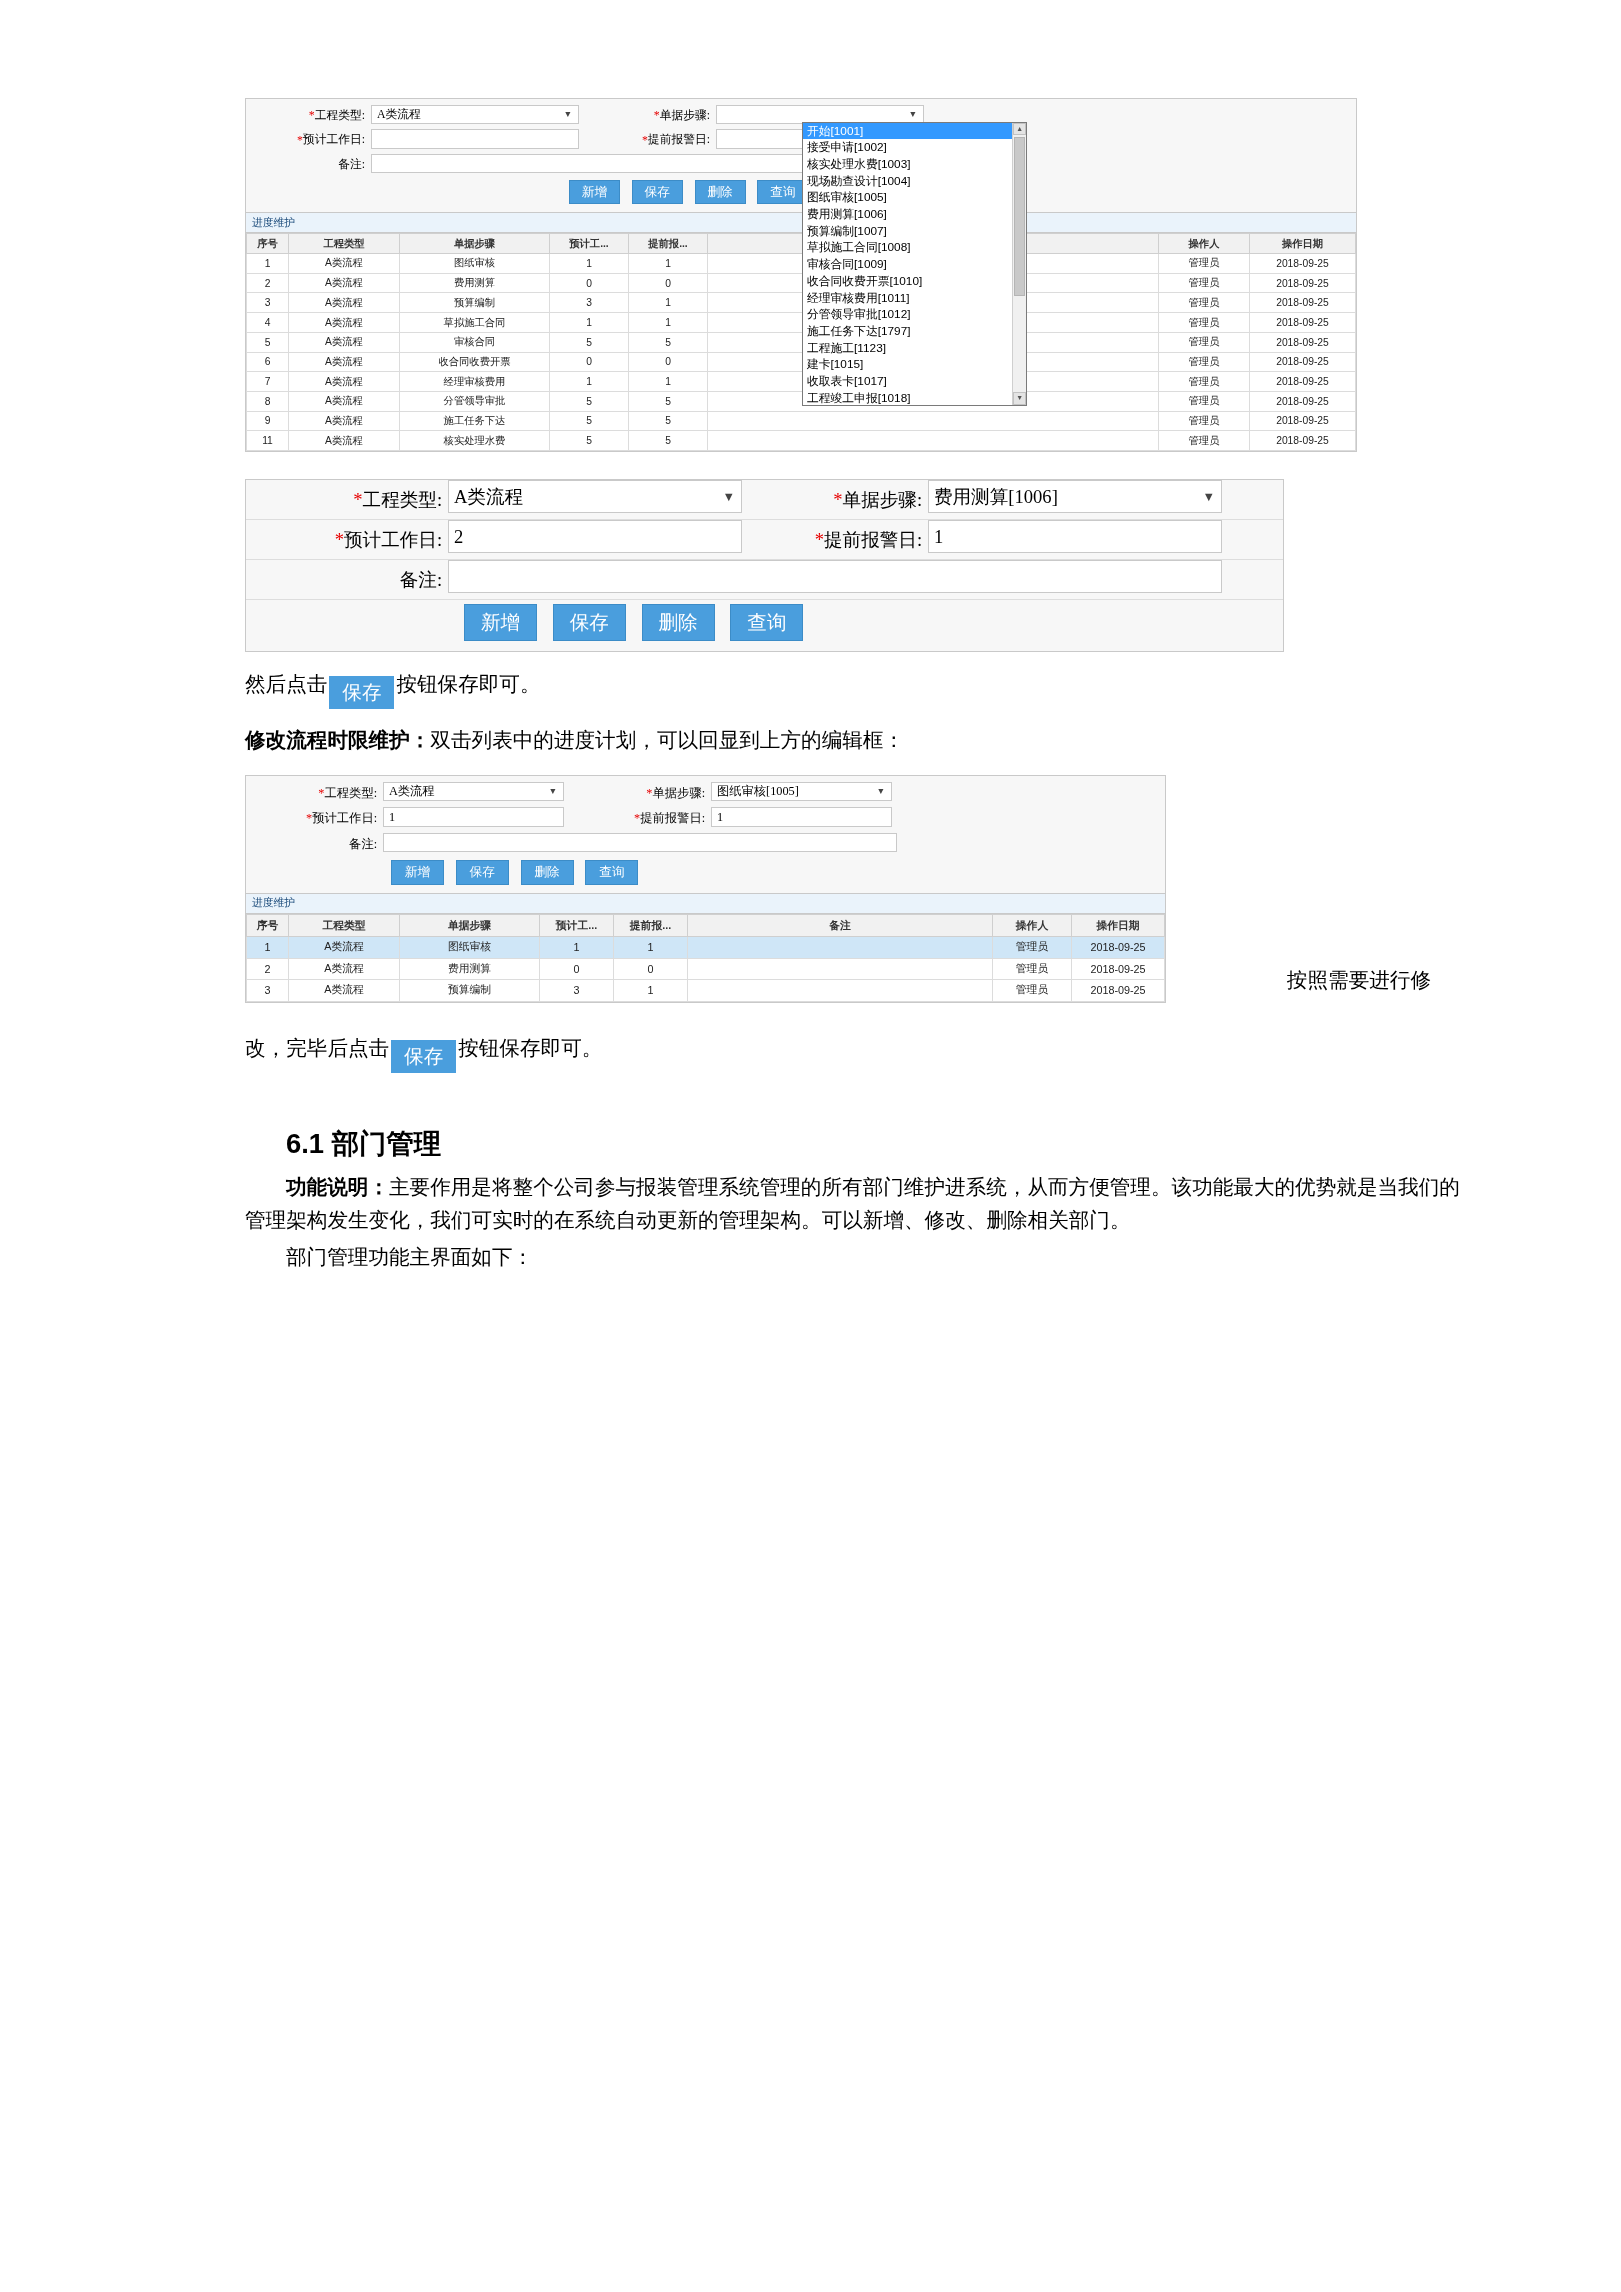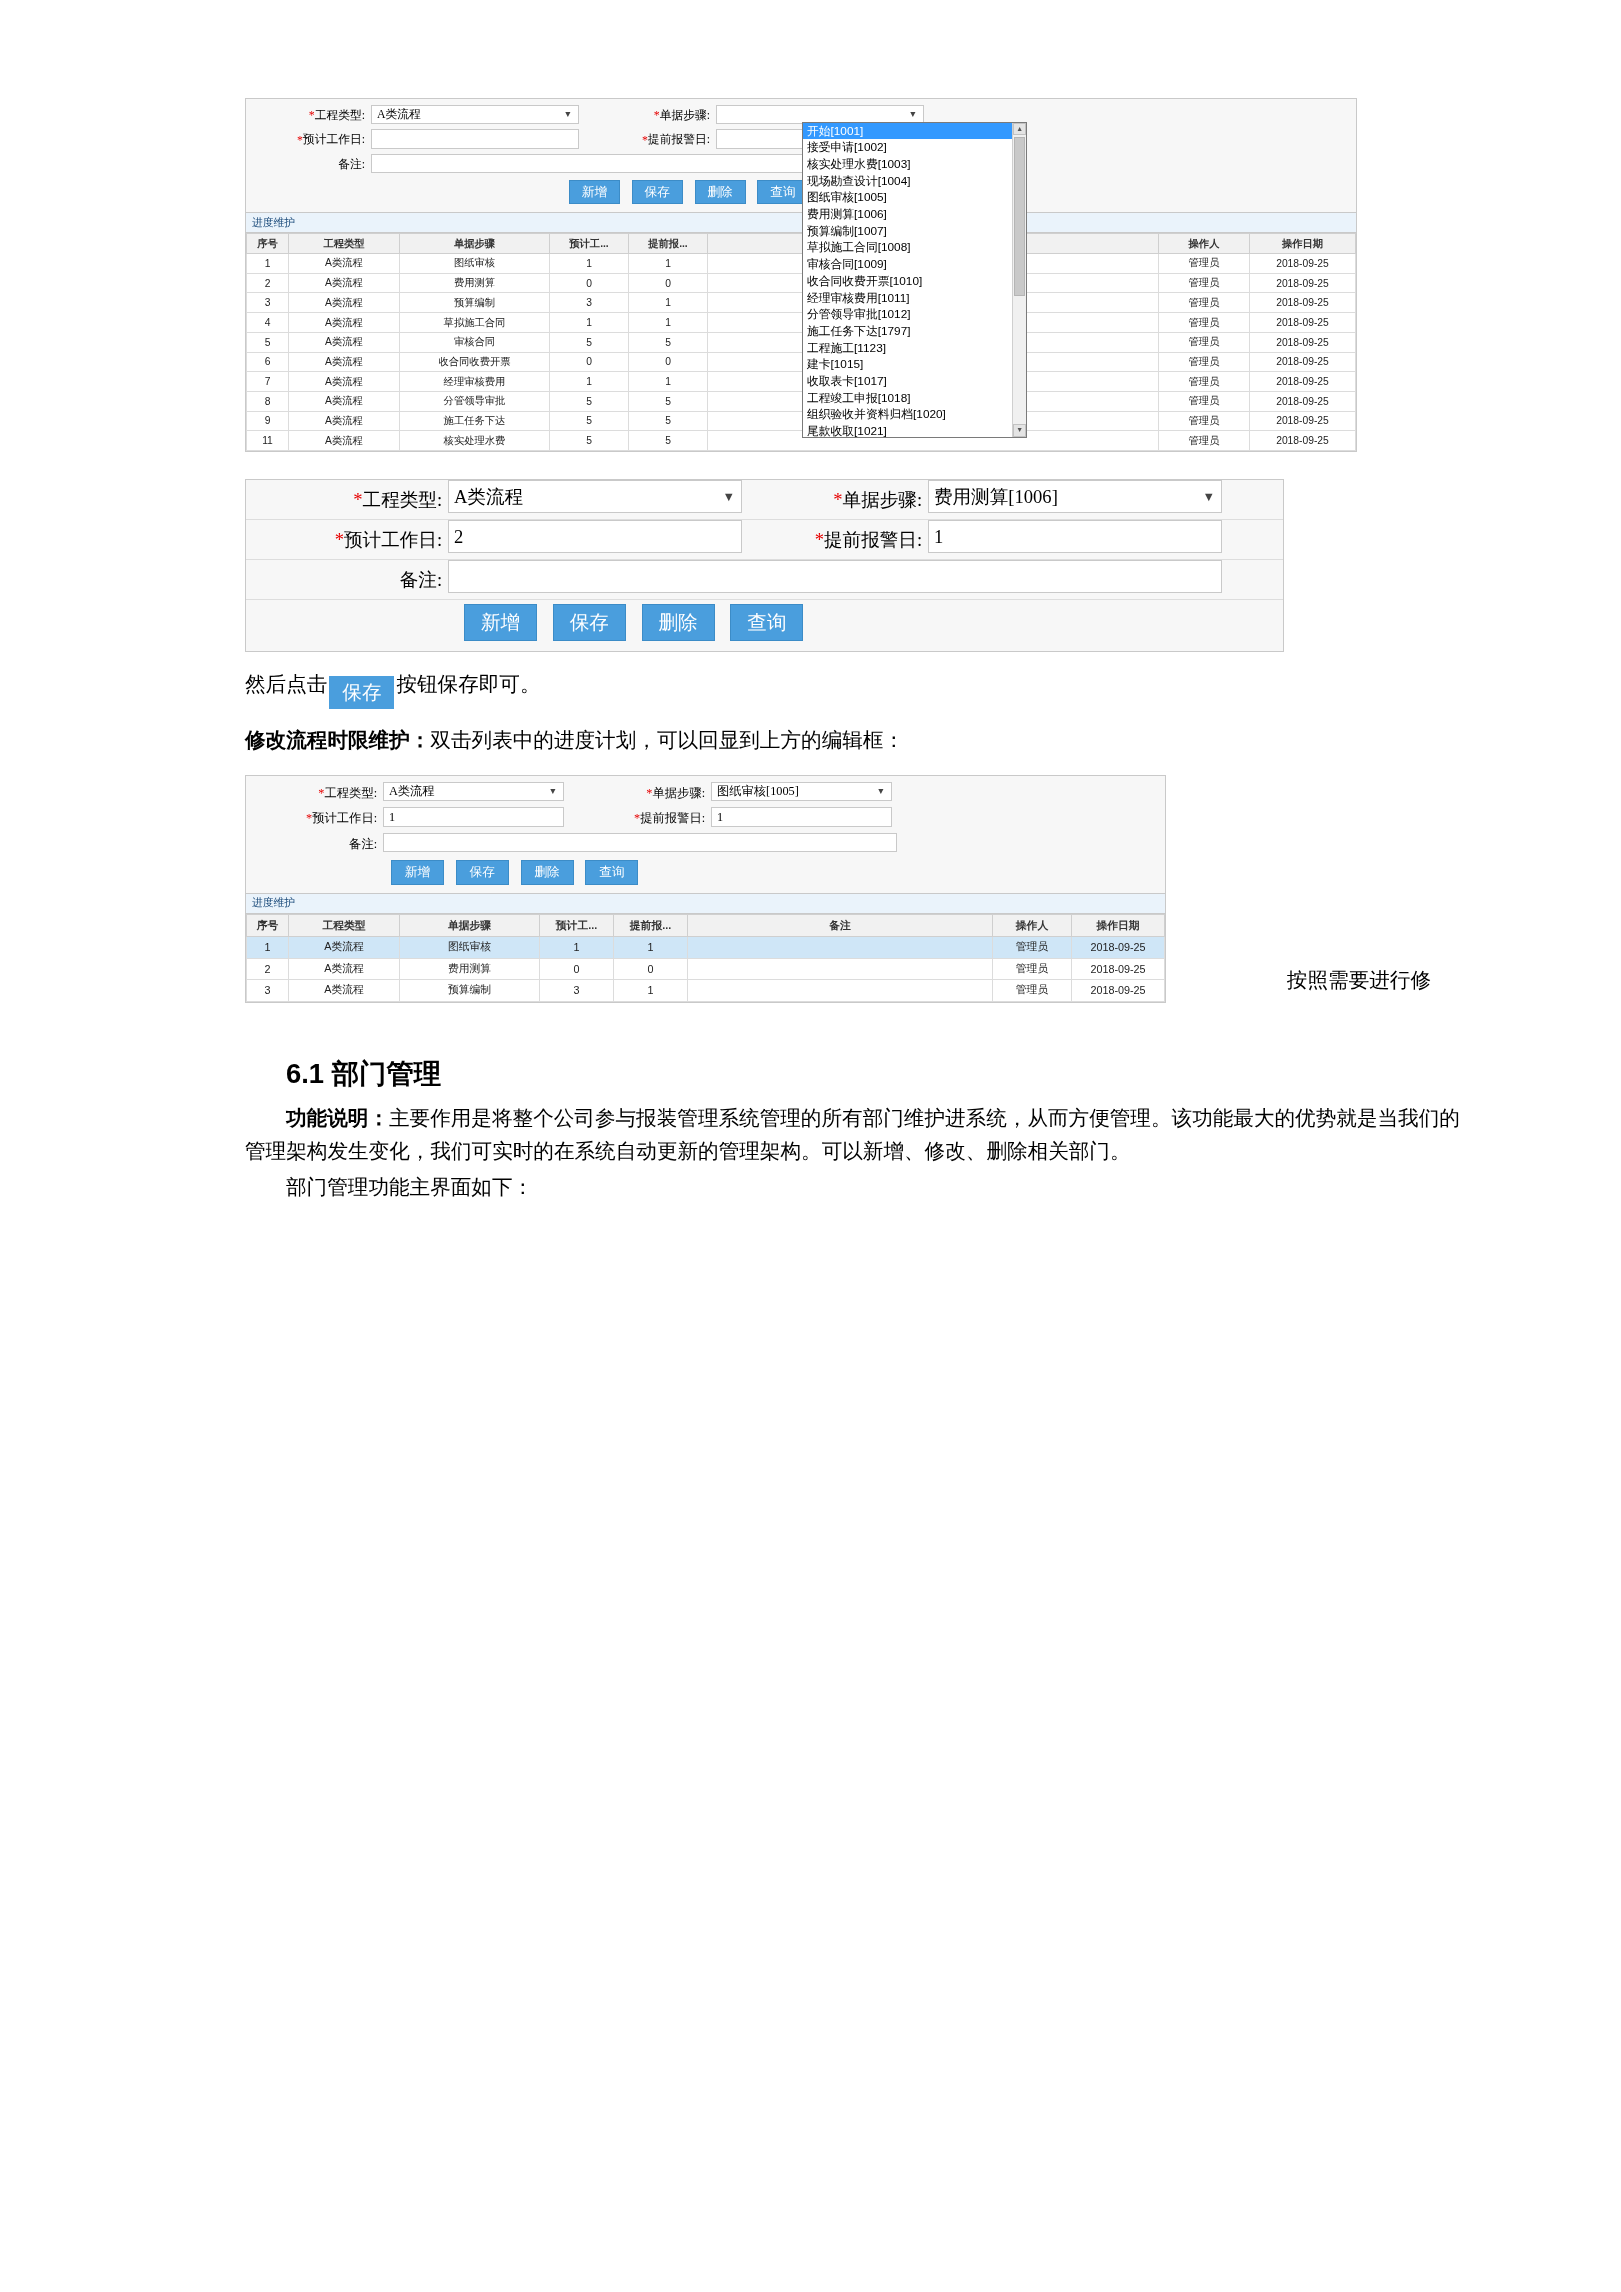--- a/index.html
+++ b/index.html
@@ -398,21 +398,21 @@
               <td>5</td>
               <td>5</td>
               <td></td>
               <td>管理员</td>
               <td>2018-09-25</td>
             </tr>
         </tbody>
       </table>
     </div>
 
-    <div class="dd-list" style="left:557px; top:23.5px; width:225px; height:316px;">
+    <div class="dd-list" style="left:557px; top:23.5px; width:225px; height:284px;">
       <div class="item sel">开始[1001]</div>
       <div class="item">接受申请[1002]</div>
       <div class="item">核实处理水费[1003]</div>
       <div class="item">现场勘查设计[1004]</div>
       <div class="item">图纸审核[1005]</div>
       <div class="item">费用测算[1006]</div>
       <div class="item">预算编制[1007]</div>
       <div class="item">草拟施工合同[1008]</div>
       <div class="item">审核合同[1009]</div>
       <div class="item">收合同收费开票[1010]</div>
@@ -598,20 +598,23 @@
               <td></td>
               <td>管理员</td>
               <td>2018-09-25</td>
             </tr>
         </tbody>
       </table>
     </div>
     <span class="trailing-note">按照需要进行修</span>
   </div>
 
+  <p class="txt" style="margin-top:29px">
+    <span>改，完毕后点击</span><span class="inline-btn">保存</span><span>按钮保存即可。</span>
+  </p>
 
 
   <h2 class="sect">6.1 部门管理</h2>
 
   <p class="txt indent" style="margin-top:9.8px">
     <span class="bold">功能说明：</span><span>主要作用是将整个公司参与报装管理系统管理的所有部门维护进系统，从而方便管理。该功能最大的优势就是当我们的管理架构发生变化，我们可实时的在系统自动更新的管理架构。可以新增、修改、删除相关部门。</span>
   </p>
 
   <p class="txt indent" style="margin-top:3.9px">部门管理功能主界面如下：</p>
 

